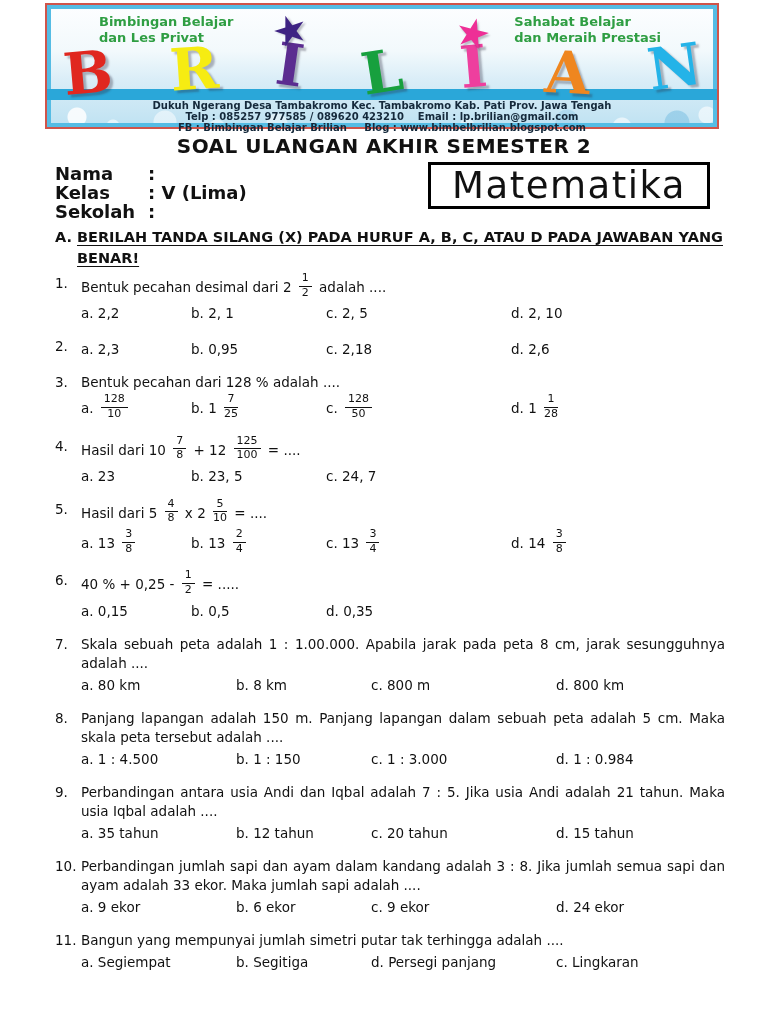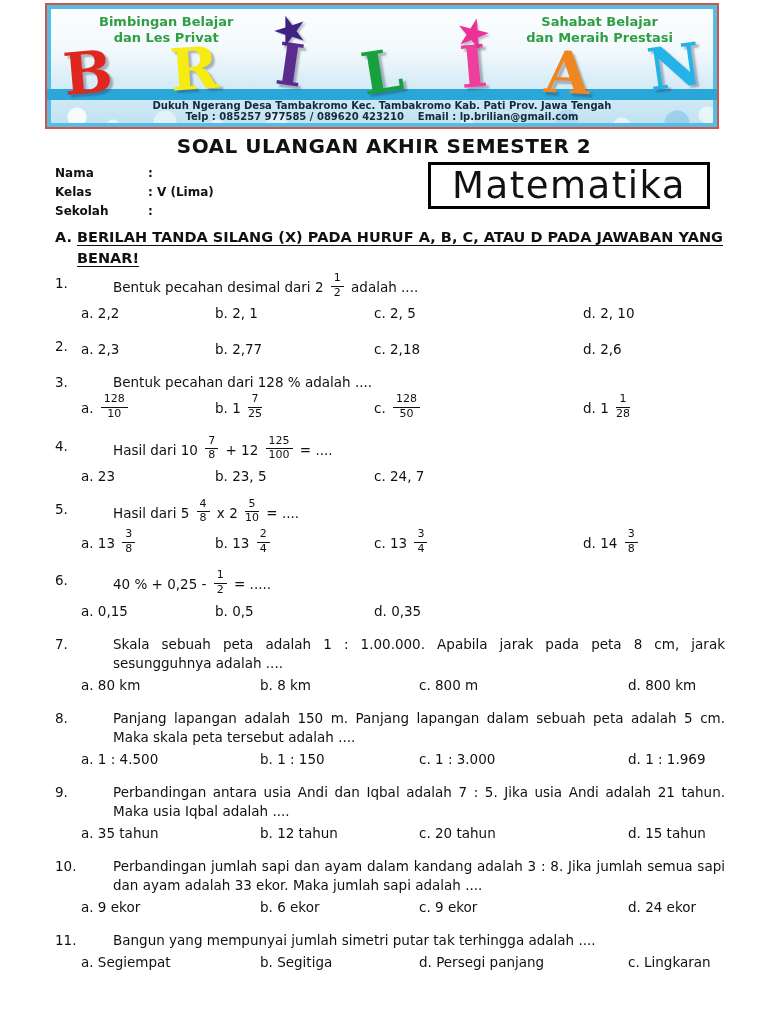--- a/index.html
+++ b/index.html
@@ -16,59 +16,59 @@
       radial-gradient(circle 12px at 118px 117px, rgba(255,255,255,.5) 11px, transparent 12px),
       radial-gradient(circle 9px at 170px 123px, rgba(255,255,255,.55) 8px, transparent 9px),
       radial-gradient(circle 11px at 230px 119px, rgba(255,255,255,.45) 10px, transparent 11px),
       radial-gradient(circle 8px at 420px 121px, rgba(255,255,255,.5) 7px, transparent 8px),
       radial-gradient(circle 12px at 520px 116px, rgba(170,215,238,.8) 11px, transparent 12px),
       radial-gradient(circle 10px at 575px 122px, rgba(255,255,255,.6) 9px, transparent 10px),
       radial-gradient(circle 13px at 630px 118px, rgba(140,200,230,.7) 12px, transparent 13px),
       radial-gradient(circle 9px at 660px 110px, rgba(255,255,255,.6) 8px, transparent 9px),
       linear-gradient(180deg,#fdfeff 0%,#f2f9fc 38%,#d9edf7 62%,#bfe2f2 100%);
   }
-  .slogan{position:absolute;top:9px;color:#2f9e43;font-weight:bold;font-size:13px;line-height:1.2;text-align:center;z-index:3;}
+  .slogan{position:absolute;top:9px;color:#2f9e43;font-weight:bold;font-size:13px;line-height:1.2;z-index:3;}
   .slogan-left{left:52px;}
-  .slogan-right{right:44px;margin-left:48px;}
+  .slogan-right{right:56px;margin-left:48px;}
   .letters{position:absolute;left:16px;right:16px;top:24px;height:66px;display:flex;justify-content:space-between;align-items:flex-end;z-index:2;}
   .letter-wrap{position:relative;display:flex;align-items:flex-end;}
   .letter{
     font-family:"DejaVu Serif",serif;font-weight:bold;font-size:58px;line-height:.95;display:inline-block;
     text-shadow:3px 3px 2px rgba(50,50,70,.35);
   }
   .star{position:absolute;left:50%;font-size:40px;line-height:1;z-index:1;text-shadow:2px 2px 2px rgba(50,50,70,.3);}
   .star.s1{top:-30px;transform:translateX(-50%) rotate(-18deg);}
   .star.s2{top:-27px;transform:translateX(-50%) rotate(14deg);}
   .stripe{position:absolute;left:0;right:0;top:84px;height:11px;background:#2aa7d9;z-index:1;}
   .contact{position:absolute;left:0;right:0;top:96px;text-align:center;font-weight:bold;font-size:10px;line-height:1.08;color:#15293b;z-index:3;}
   .contact div{white-space:pre;}
 
   
   .title{position:absolute;left:0;top:134px;width:768px;text-align:center;font-size:20px;font-weight:bold;letter-spacing:.5px;}
-  .fields{position:absolute;left:55px;top:164px;width:360px;font-size:12px;font-weight:bold;line-height:19px;}
+  .fields{position:absolute;left:55px;top:164px;width:360px;font-size:18px;font-weight:bold;line-height:19px;}
   .f-row{display:flex;}
   .f-label{width:93px;flex:none;}
   .subject-box{
     position:absolute;left:428px;top:162px;width:282px;height:47px;box-sizing:border-box;
     border:3px solid #000;display:flex;align-items:center;justify-content:center;
     font-size:37px;letter-spacing:1.5px;background:#fff;
   }
 
   
   .section-a{position:absolute;left:55px;top:227px;width:668px;display:flex;font-size:14.5px;font-weight:bold;line-height:1.45;}
   .sec-prefix{flex:none;width:22px;}
   .sec-text{flex:1;text-align:justify;text-decoration:underline;text-underline-offset:3px;}
 
   
   .questions{position:absolute;left:55px;top:274px;width:670px;font-size:13.5px;line-height:19px;}
   .q{display:flex;margin-bottom:14px;}
   .q-num{flex:none;width:26px;}
   .q-body{flex:1;min-width:0;}
-  .q-text{text-align:justify;margin-left:32px;}
-  .opts{display:grid;margin-top:3px;padding-left:0;align-items:center;gap:24px;}
+  .q-text{text-align:justify;}
+  .opts{display:grid;margin-top:3px;padding-left:0;align-items:center;}
   .opts-n{grid-template-columns:110px 135px 185px 1fr;}
   .opts-w{grid-template-columns:155px 135px 185px 1fr;}
   .frac{display:inline-block;vertical-align:middle;text-align:center;line-height:1.15;font-size:11px;margin:0 3px;position:relative;top:-2px;}
   .frac .num{display:block;border-bottom:1px solid #111;padding:0 3px 1px;}
   .frac .den{display:block;padding-top:0;}
 </style>
 </head>
 <body>
 
 <div class="header">
@@ -102,20 +102,21 @@
         <span class="letter" style="color: rgb(239, 134, 31); transform: rotate(3deg) translateY(6px);">A</span>
       </span>
       <span class="letter-wrap">
         <span class="letter" style="color: rgb(36, 179, 232); transform: rotate(-8deg) translateY(0px);">N</span>
       </span>
     </div>
   <div class="stripe"></div>
   <div class="contact">
     <div>Dukuh Ngerang Desa Tambakromo Kec. Tambakromo Kab. Pati Prov. Jawa Tengah</div>
     <div>Telp : 085257 977585 / 089620 423210    Email : lp.brilian@gmail.com</div>
+    <div>FB : Bimbingan Belajar Brilian     Blog : www.bimbelbrilian.blogspot.com</div>
   </div>
 </div>
 
 <div class="title">SOAL ULANGAN AKHIR SEMESTER 2</div>
 
 <div class="fields">
   <div class="f-row">
     <span class="f-label">Nama</span>
     <span class="f-value">:</span>
   </div>
@@ -147,21 +148,21 @@
           <span>c. 2, 5</span>
           <span>d. 2, 10</span>
         </div>
       </div>
     </div>
     <div class="q">
       <span class="q-num">2.</span>
       <div class="q-body">
         <div class="opts opts-n">
           <span>a. 2,3</span>
-          <span>b. 2,77</span>
+          <span>b. 0,95</span>
           <span>c. 2,18</span>
           <span>d. 2,6</span>
         </div>
       </div>
     </div>
     <div class="q">
       <span class="q-num">3.</span>
       <div class="q-body">
         <div class="q-text">Bentuk pecahan dari 128 % adalah ....</div>
         <div class="opts opts-n">
@@ -219,21 +220,21 @@
       </div>
     </div>
     <div class="q">
       <span class="q-num">8.</span>
       <div class="q-body">
         <div class="q-text">Panjang lapangan adalah 150 m. Panjang lapangan dalam sebuah peta adalah 5 cm. Maka skala peta tersebut adalah ....</div>
         <div class="opts opts-w">
           <span>a. 1 : 4.500</span>
           <span>b. 1 : 150</span>
           <span>c. 1 : 3.000</span>
-          <span>d. 1 : 1.969</span>
+          <span>d. 1 : 0.984</span>
         </div>
       </div>
     </div>
     <div class="q">
       <span class="q-num">9.</span>
       <div class="q-body">
         <div class="q-text">Perbandingan antara usia Andi dan Iqbal adalah 7 : 5. Jika usia Andi adalah 21 tahun. Maka usia Iqbal adalah ....</div>
         <div class="opts opts-w">
           <span>a.  35 tahun</span>
           <span>b. 12 tahun</span>

